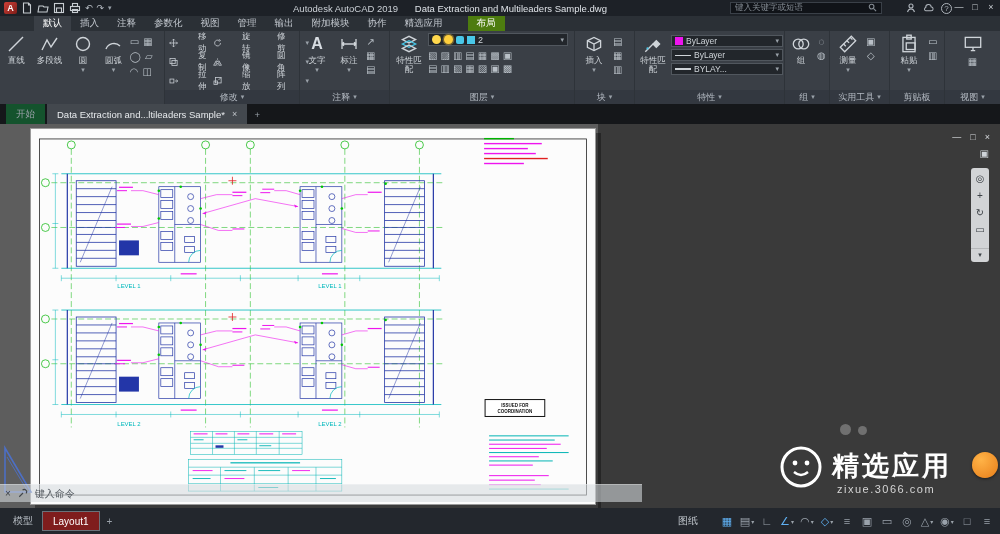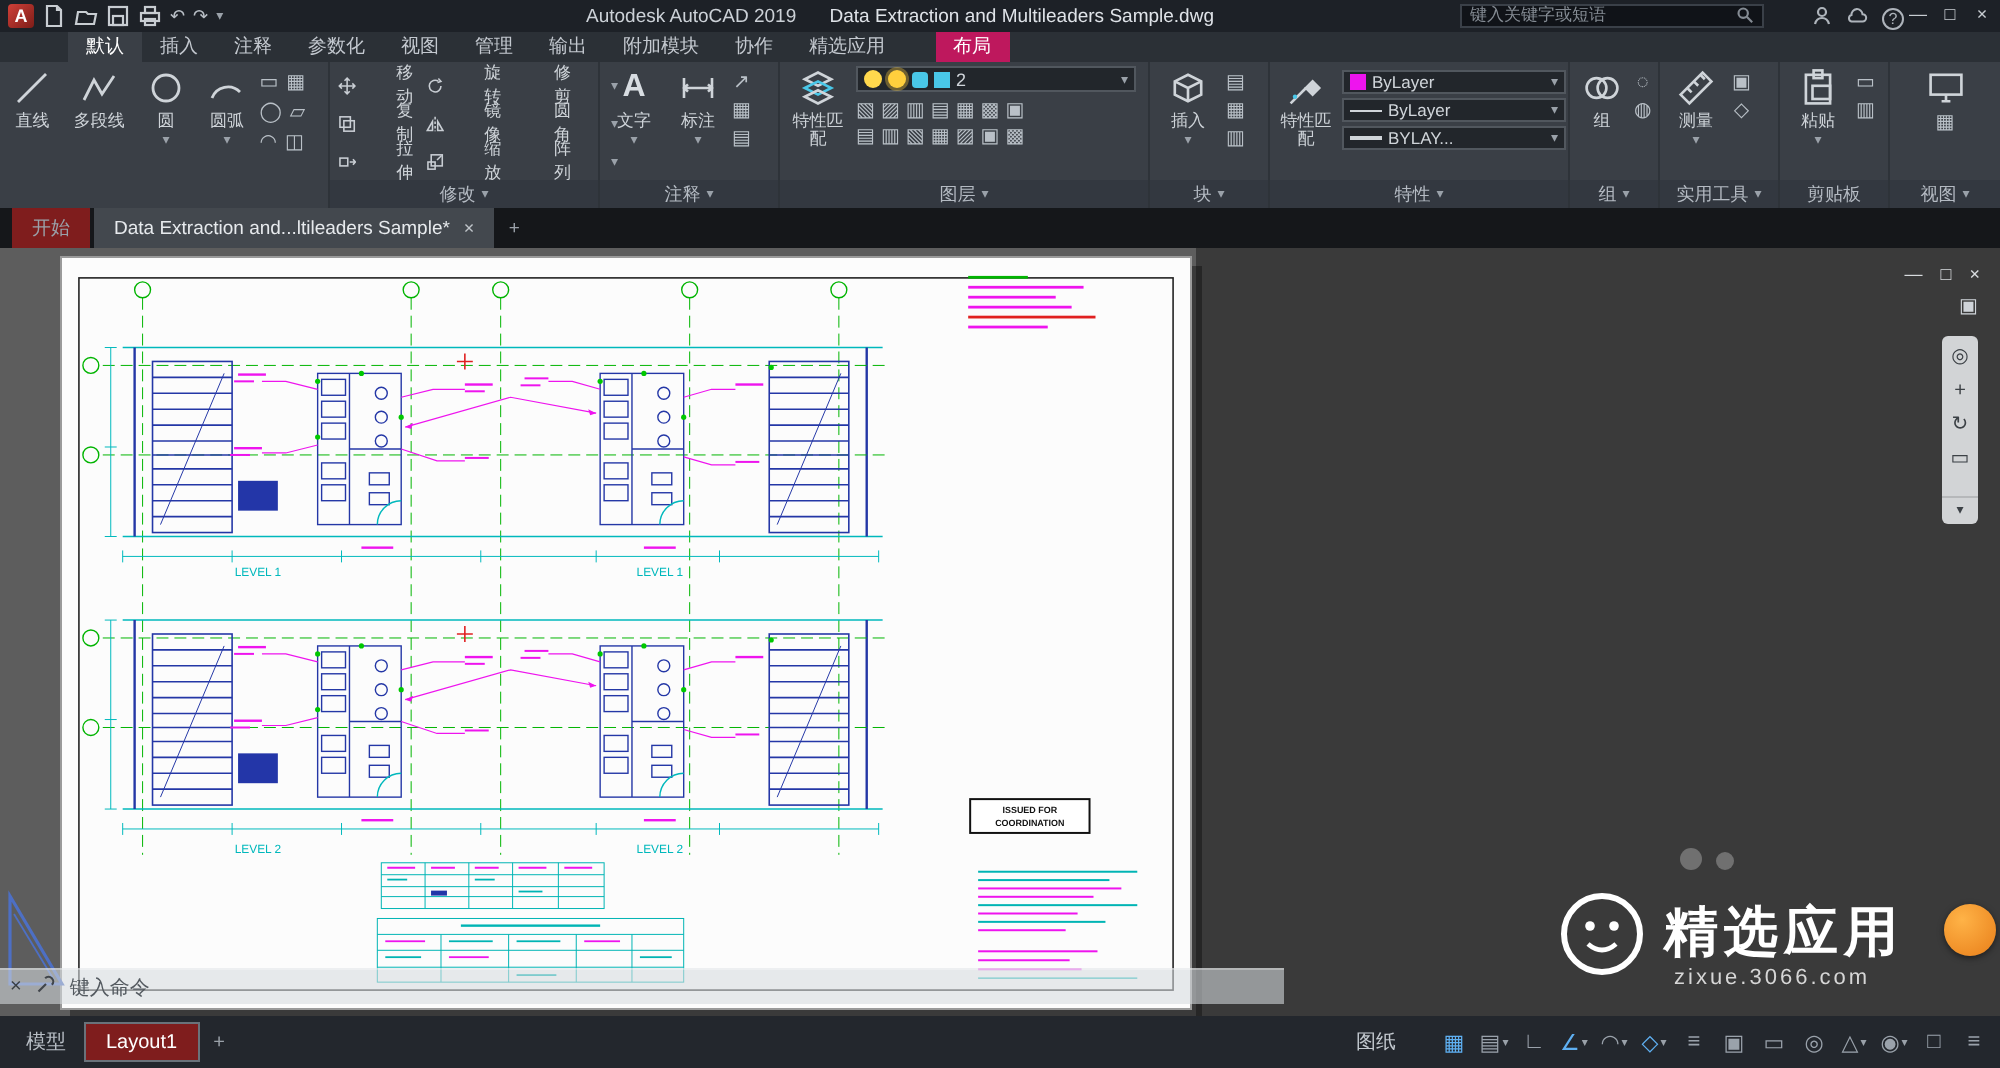--- a/index.html
+++ b/index.html
@@ -24,21 +24,21 @@
 .helpq{width:11px;height:11px;border:1px solid #aeb4bb;border-radius:50%;font-size:8px;
   line-height:10px;text-align:center}
 .win-btns{position:absolute;right:2px;top:1px;display:flex;gap:2px}
 .win-btn{width:14px;height:13px;color:#c8cdd2;font-size:9px;line-height:13px;text-align:center}
 
 
 .ribbon-tabs{position:absolute;left:0;top:16px;width:1000px;height:15px;background:#2b3036;
   display:flex;align-items:stretch;padding-left:34px;font-size:9.5px}
 .rtab{padding:0 9px;display:flex;align-items:center;color:#c3c8cf}
 .rtab.active{background:#3a3f46;color:#fff}
-.rtab.highlight{background:#be185d;color:#fff;margin-left:16px}
+.rtab.highlight{background:#4d7c0f;color:#fff;margin-left:16px}
 
 
 .ribbon{position:absolute;left:0;top:31px;width:1000px;height:73px;background:#3a3f46;display:flex}
 .panel{display:flex;flex-direction:column;border-right:1px solid #2e3339}
 .panel-tools{flex:1;display:flex;align-items:flex-start;padding:2px 2px 0 2px;gap:2px}
 .panel-label{height:14px;background:#333840;color:#b4bac2;font-size:9px;display:flex;
   align-items:center;justify-content:center;gap:3px}
 .chev{font-size:7px;color:#9aa1a9}
 .tool-big{display:flex;flex-direction:column;align-items:center;width:30px;gap:1px}
 .ticon{width:22px;height:22px;display:flex;align-items:center;justify-content:center}
@@ -59,21 +59,21 @@
 .layer-minis{display:flex;gap:3px;padding:2px 0 0 0}
 .prop-dd{width:112px;height:12px;background:#22262b;border:1px solid #51575e;display:flex;
   align-items:center;gap:3px;padding:0 3px;font-size:8.5px;color:#d0d5da;margin-bottom:2px}
 .prop-dd .chev{margin-left:auto}
 .lineprev{width:16px;height:0;border-top:1.5px solid #cfd4d9}
 
 
 .file-tabs{position:absolute;left:0;top:104px;width:1000px;height:20px;background:#15171a;
   display:flex;align-items:stretch;padding-left:6px;gap:2px;font-size:9.5px}
 .ftab{display:flex;align-items:center;padding:0 10px;gap:7px}
-.ftab.start{background:#7f1d1d;color:#9aa1a9}
+.ftab.start{background:#14532d;color:#9aa1a9}
 .ftab.doc{background:#43484e;color:#e7eaed}
 .tab-close{color:#c0c5ca;font-size:9px}
 .addtab{width:16px;display:flex;align-items:center;justify-content:center;color:#9aa1a9}
 
 
 .canvas{position:absolute;left:0;top:124px;width:1000px;height:384px;
   background:linear-gradient(90deg,#5d5d5d 0,#5d5d5d 598px,#3a3a3a 598px)}
 .paper{position:absolute;left:30px;top:4px;width:566px;height:377px;background:#fcfcfc;
   box-shadow:5px 5px 0 rgba(15,15,15,.45);border:1px solid #9a9a9a}
 .paper svg{display:block;width:100%;height:100%}

